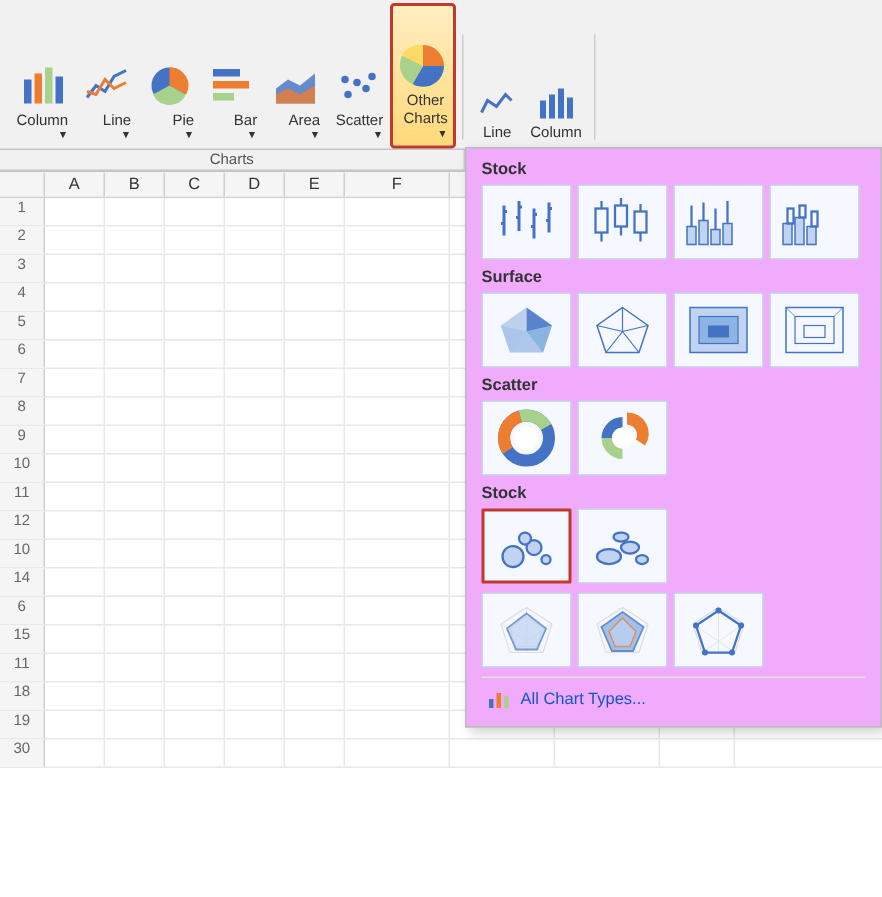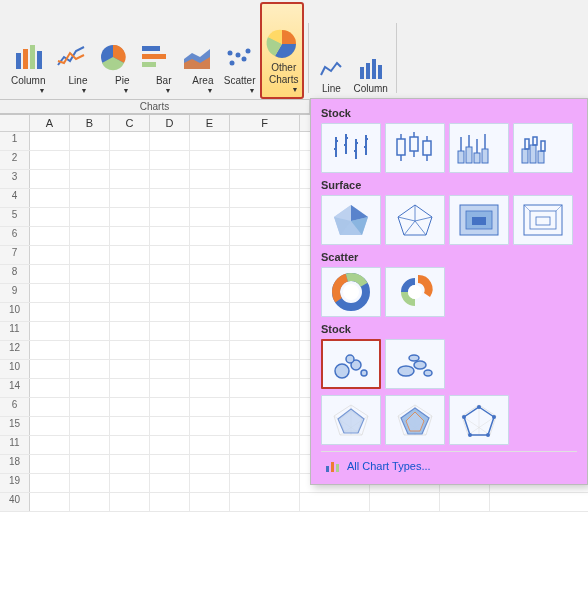--- a/index.html
+++ b/index.html
@@ -444,21 +444,21 @@
       <div class="cell" style="width:40px;"></div>
       <div class="cell" style="width:40px;"></div>
       <div class="cell" style="width:40px;"></div>
       <div class="cell" style="width:40px;"></div>
       <div class="cell" style="width:70px;"></div>
       <div class="cell" style="width:70px;"></div>
       <div class="cell" style="width:70px;"></div>
       <div class="cell" style="width:50px;"></div>
     </div>
       <div class="grid-row">
-      <div class="row-num">40</div>
+      <div class="row-num">30</div>
       <div class="cell" style="width:40px;"></div>
       <div class="cell" style="width:40px;"></div>
       <div class="cell" style="width:40px;"></div>
       <div class="cell" style="width:40px;"></div>
       <div class="cell" style="width:40px;"></div>
       <div class="cell" style="width:70px;"></div>
       <div class="cell" style="width:70px;"></div>
       <div class="cell" style="width:70px;"></div>
       <div class="cell" style="width:50px;"></div>
     </div>

